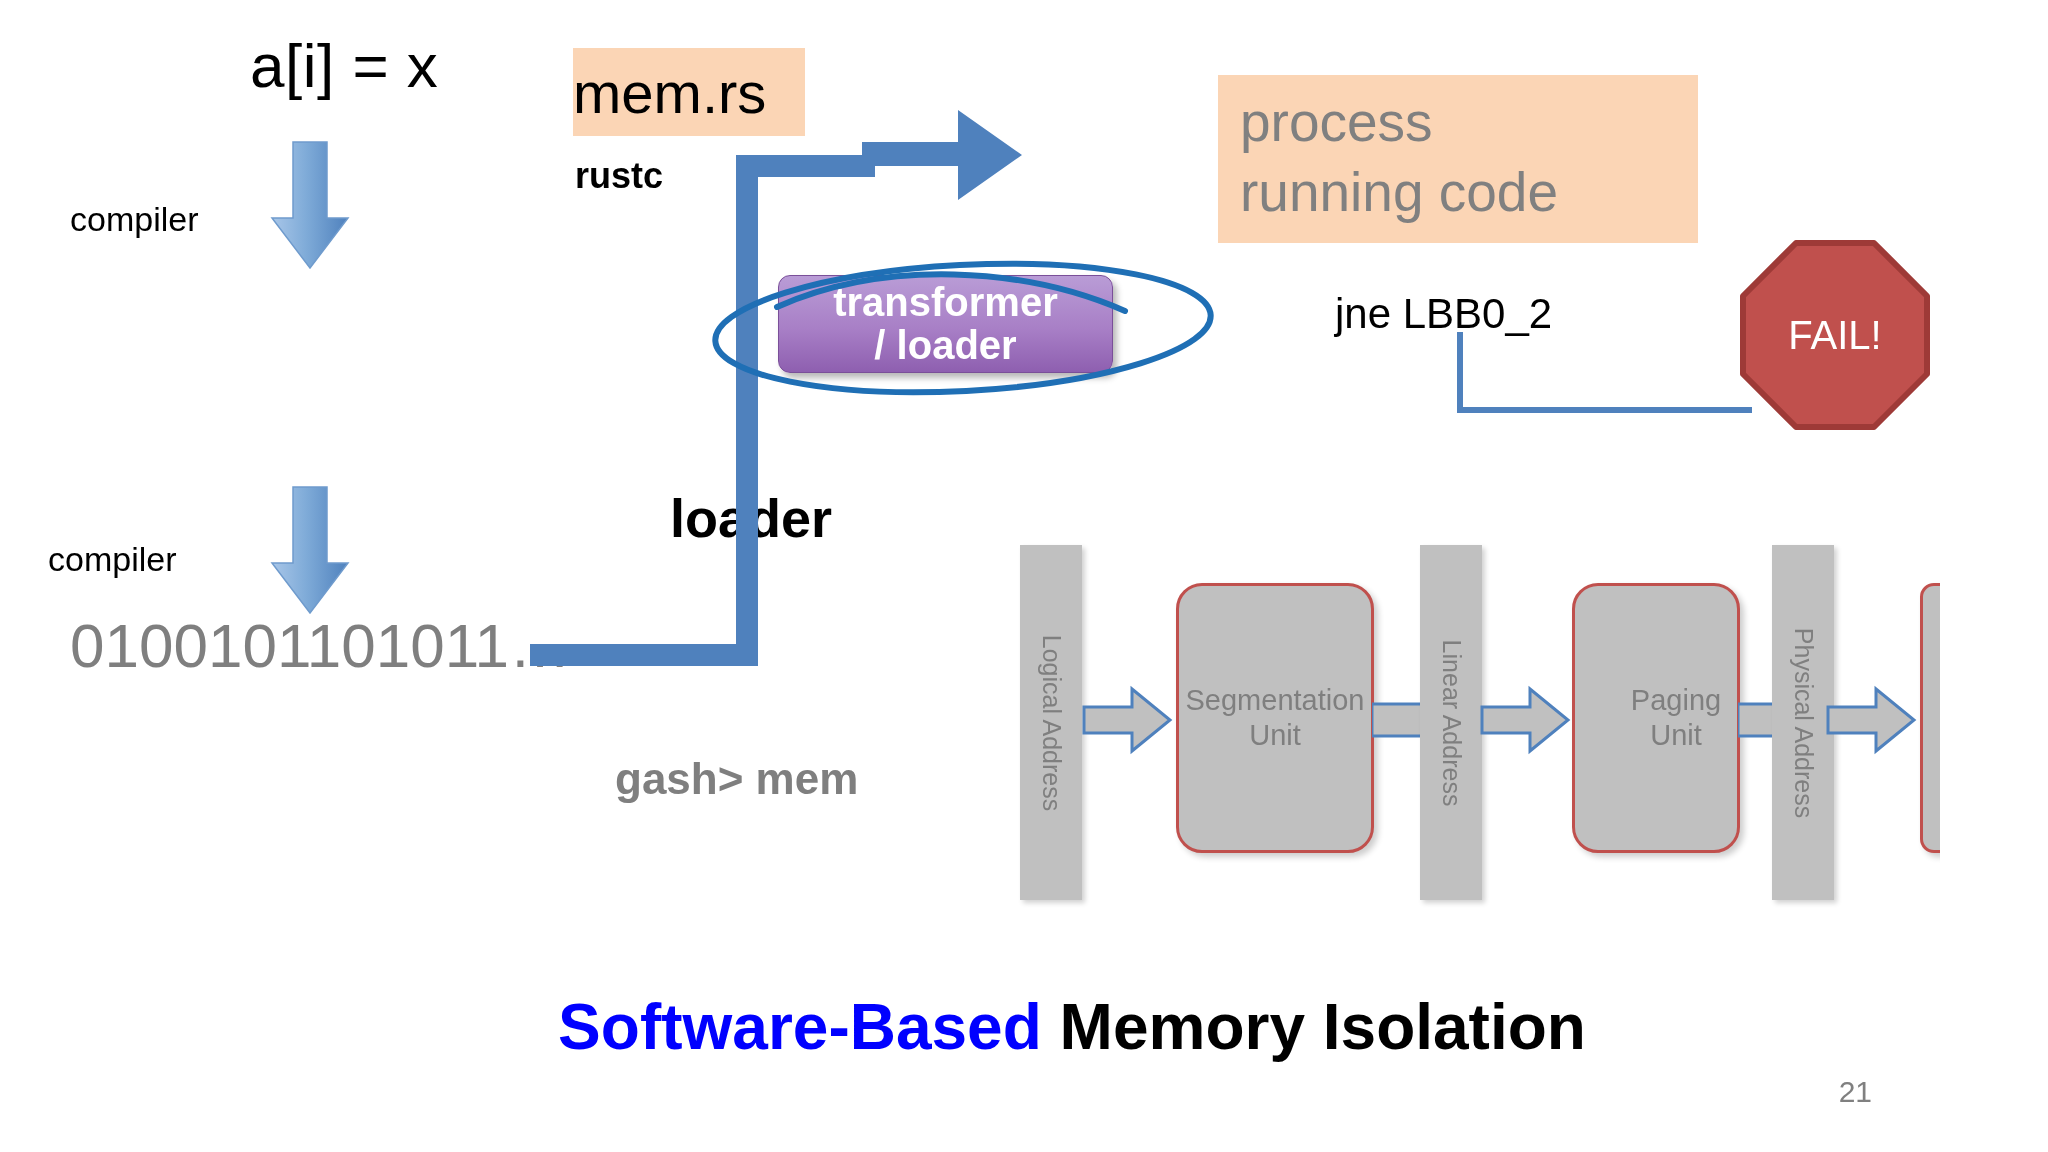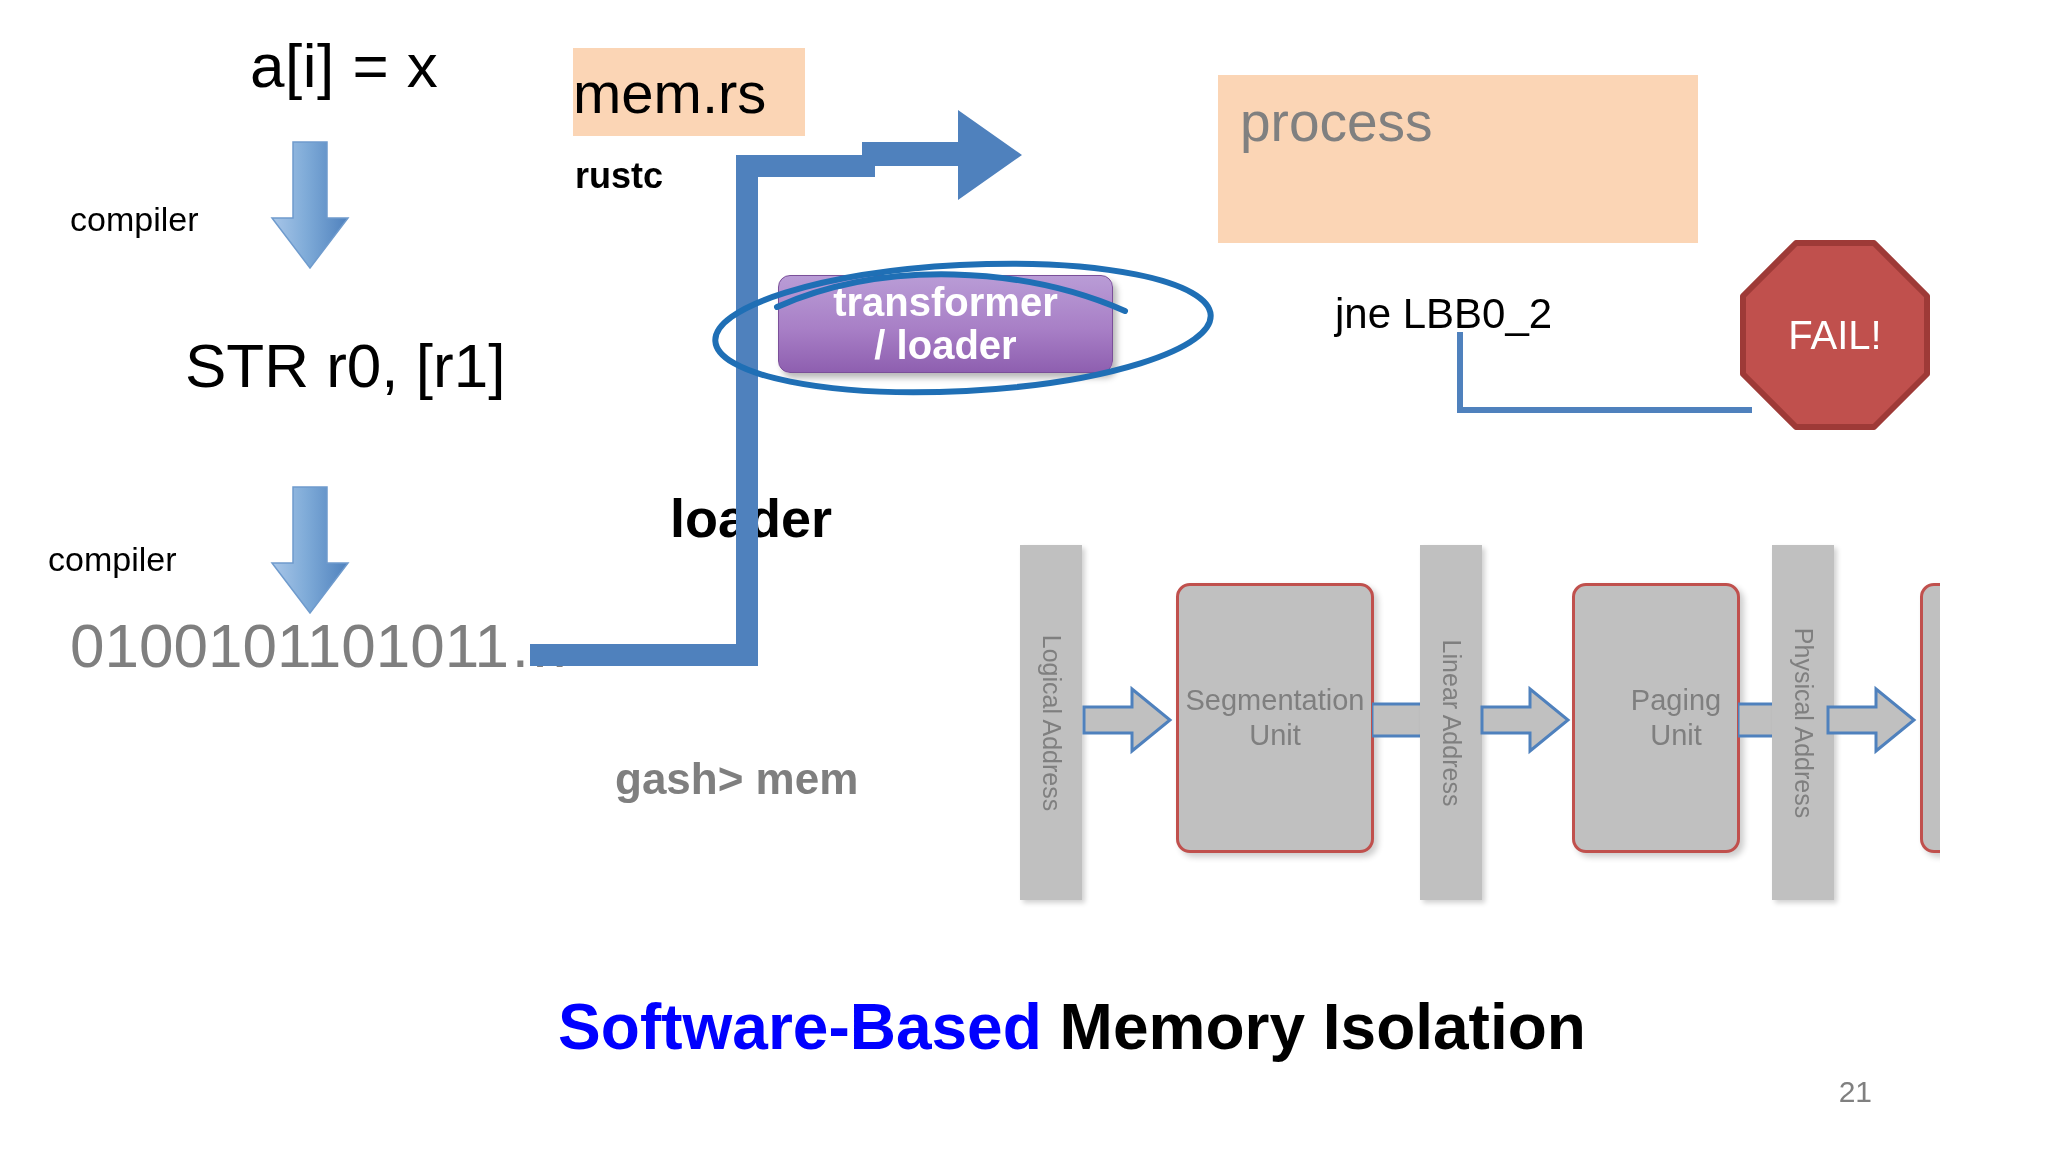--- a/index.html
+++ b/index.html
@@ -154,21 +154,21 @@
     writing-mode: vertical-rl;
     text-orientation: mixed;
     left: 50%;
     top: 50%;
     transform: translate(-50%,-50%);
   }
   .mmu-unit {
     position: absolute;
     background: #c0c0c0;
     border: 3px solid #c0504d;
-    border-radius: 14px;
+    border-radius: 26px;
     box-shadow: 4px 4px 6px rgba(0,0,0,0.2);
     display: flex; flex-direction: column;
     align-items: center; justify-content: center;
     color: #7f7f7f;
     font-size: 29px;
     line-height: 1.22;
     box-sizing: border-box;
     text-align: center;
   }
   .mmu-unit-v {
@@ -222,21 +222,20 @@
         <linearGradient id="arrGrad" x1="0" y1="0" x2="1" y2="0">
           <stop offset="0%" stop-color="#a8c6e8"></stop>
           <stop offset="45%" stop-color="#7fabd8"></stop>
           <stop offset="100%" stop-color="#4f81bd"></stop>
         </linearGradient>
       </defs>
       <polygon points="25,2 59,2 59,78 80,78 42,128 4,78 25,78" fill="url(#arrGrad)" stroke="#6f9bcd" stroke-width="1.5"></polygon>
     </svg>
   </div>
 
-  <div class="abs code-line" id="asm-code">STR r0, [r1]</div>
 
   <div class="abs step-label" id="assembler-label">compiler</div>
 
   <div class="abs" style="left:268px; top:485px;">
     <svg class="down-arrow" viewBox="0 0 84 132" xmlns="http://www.w3.org/2000/svg">
       <polygon points="25,2 59,2 59,78 80,78 42,128 4,78 25,78" fill="url(#arrGrad)" stroke="#6f9bcd" stroke-width="1.5"></polygon>
     </svg>
   </div>
 
   <div class="abs code-line" id="bin-code">0100101101011…</div>
@@ -270,20 +269,21 @@
     <ellipse cx="258" cy="73" rx="248" ry="63" fill="none" stroke="#1f6fb5" stroke-width="6" transform="rotate(-3 258 73)"></ellipse>
     <path d="M 72 52 C 180 4 320 12 420 56" fill="none" stroke="#1f6fb5" stroke-width="6" stroke-linecap="round"></path>
   </svg>
 
   <div class="abs bold-label" id="loader-label">loader</div>
 
   <div class="abs bold-label" id="gash-label">gash&gt; mem</div>
 
   <div class="abs orange-box" id="process-box">
     <div>process</div>
+    <div>running code</div>
   </div>
 
   <div class="abs" id="jne-label">jne LBB0_2</div>
 
   <svg class="abs" style="left:1452px; top:330px; width:320px; height:120px; z-index:2;" viewBox="0 0 320 120" xmlns="http://www.w3.org/2000/svg">
     <path d="M 8 2 L 8 80 L 300 80" fill="none" stroke="#4f81bd" stroke-width="6"></path>
   </svg>
 
   <div class="abs" id="fail-octagon">
     <svg width="190" height="190" viewBox="0 0 190 190" xmlns="http://www.w3.org/2000/svg">

